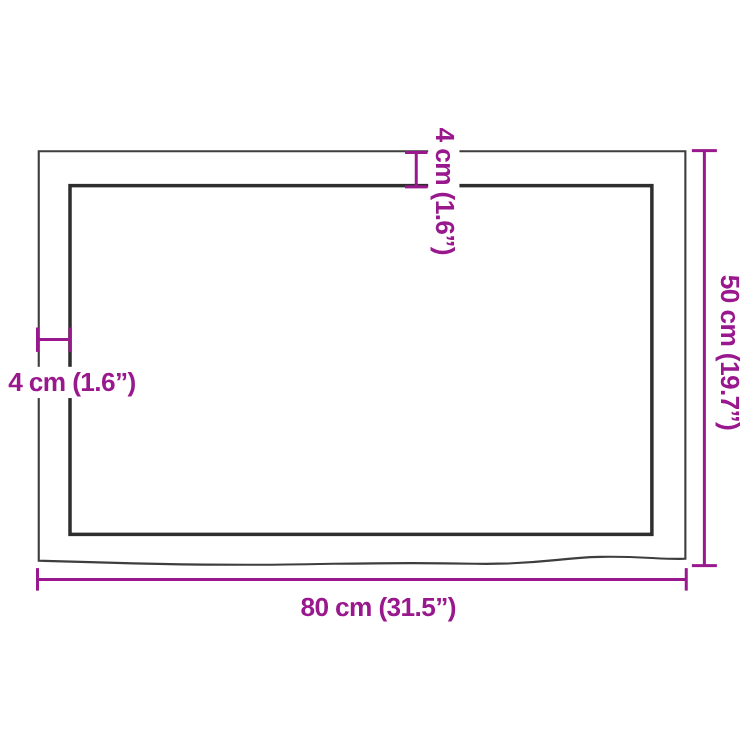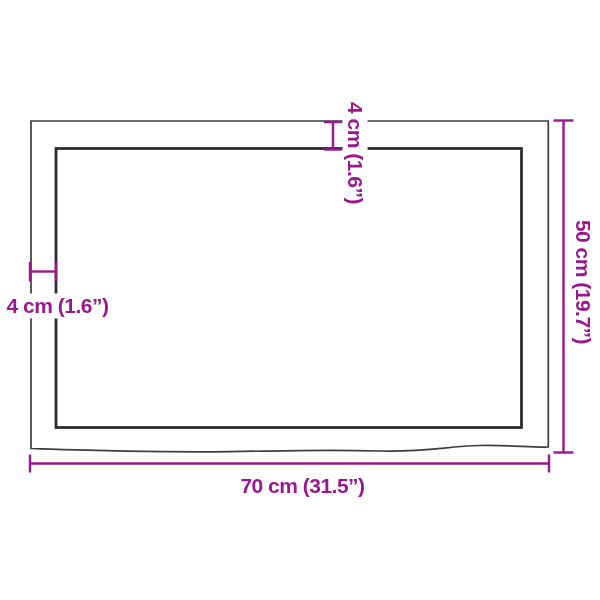--- a/index.html
+++ b/index.html
@@ -69,15 +69,15 @@
       <line x1="549" y1="454.5" x2="549" y2="472.5"></line>
     </g>
   </svg>
 
   <div class="dim-label v" style="left:354.5px; top:153px;">4 cm (1.6”)</div>
 
   <div class="dim-label h" style="left:57.5px; top:305.5px;">4 cm (1.6”)</div>
 
   <div class="dim-label v" style="left:582.5px; top:282px;">50 cm (19.7”)</div>
 
-  <div class="dim-label h" style="left:302.5px; top:486px;">70 cm (31.5”)</div>
+  <div class="dim-label h" style="left:302.5px; top:486px;">80 cm (31.5”)</div>
 
 </div>
 
 </body></html>

